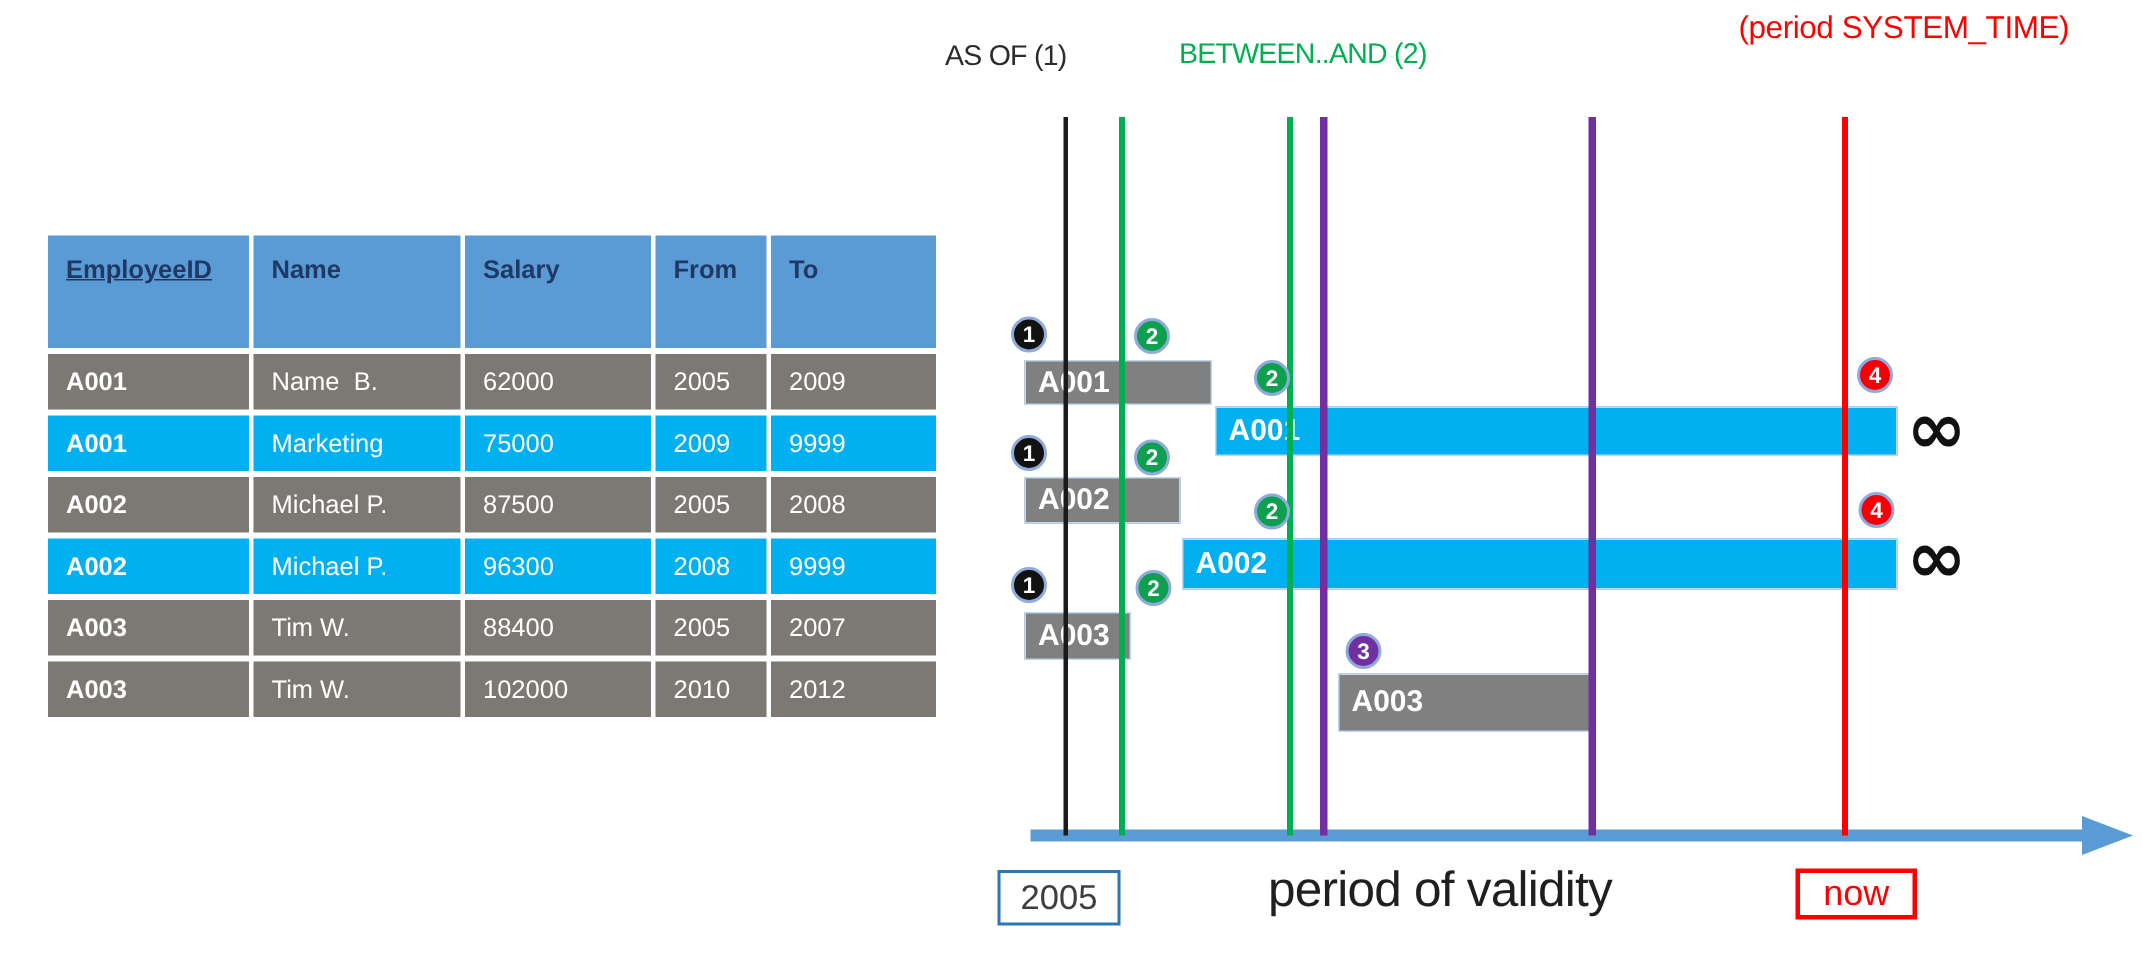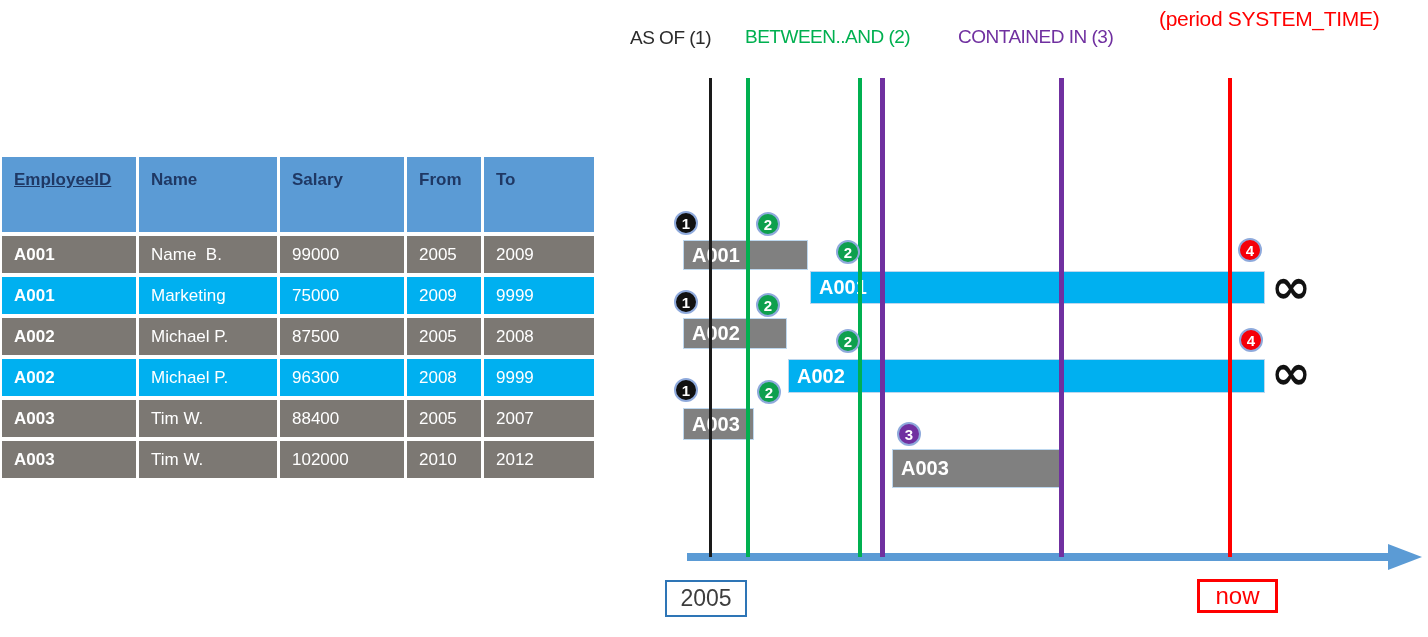--- a/index.html
+++ b/index.html
@@ -1,35 +1,35 @@
 <!DOCTYPE html>
 <html><head>
 <meta charset="utf-8">
 <style>
   html,body{margin:0;padding:0;background:#fff;}
   .stage{
     position:relative;width:1428px;height:637px;background:#fff;overflow:hidden;
     font-family:"Liberation Sans",sans-serif;
   }
   
-  table.tbl{position:absolute;left:-1px;top:153px;border-collapse:separate;border-spacing:3px 4px;}
+  table.tbl{position:absolute;left:-1px;top:153px;border-collapse:separate;border-spacing:3px 4px;padding-left:30px;}
   table.tbl th, table.tbl td{margin:0;padding:0 0 0 12px;text-align:left;white-space:pre;}
   table.tbl th{
     background:#5B9BD5;color:#1F3864;font-size:17px;font-weight:bold;
     height:62px;vertical-align:top;padding-top:13px;
   }
   table.tbl th.u span{text-decoration:underline;}
   table.tbl td{height:37px;color:#fff;font-size:17px;vertical-align:middle;}
   table.tbl tr.gray td{background:#7C7873;}
   table.tbl tr.blue td{background:#00B0F0;}
   table.tbl td.id{font-weight:bold;}
   
   .lbl{position:absolute;font-size:19px;letter-spacing:-0.5px;white-space:nowrap;}
   .lbl-asof{left:630px;top:27px;color:#2b2b2b;}
-  .lbl-between{left:745px;top:26px;color:#00B050;}
+  .lbl-between{left:786px;top:26px;color:#00B050;}
   .lbl-contained{left:958px;top:26px;color:#7030A0;}
   .lbl-current{left:1159px;top:6px;color:#FF0000;font-size:21px;line-height:1.22;letter-spacing:-0.3px;}
   
   .vline{position:absolute;top:78px;height:479px;z-index:3;}
   .bar{position:absolute;z-index:2;display:flex;align-items:center;border:1px solid #BDD7EE;box-sizing:border-box;}
   .bar.gray{background:#808080;}
   .bar.blue{background:#00B0F0;}
   .bar span{color:#fff;font-weight:bold;font-size:20px;padding-left:8px;letter-spacing:0;}
   .badge{
     position:absolute;z-index:4;width:20px;height:20px;border-radius:50%;
@@ -76,21 +76,21 @@
         <tr>
       <th class="u"><span>EmployeeID</span></th>
       <th>Name</th>
       <th>Salary</th>
       <th>From</th>
       <th>To</th>
     </tr>
     <tr class="gray">
       <td class="id">A001</td>
       <td>Name  B.</td>
-      <td>99000</td>
+      <td>62000</td>
       <td>2005</td>
       <td>2009</td>
     </tr>
     <tr class="blue">
       <td class="id">A001</td>
       <td>Marketing</td>
       <td>75000</td>
       <td>2009</td>
       <td>9999</td>
     </tr>
@@ -120,21 +120,20 @@
       <td>Tim W.</td>
       <td>102000</td>
       <td>2010</td>
       <td>2012</td>
     </tr>
   </tbody>
     </table>
 
   <div class="lbl lbl-asof">AS OF (1)</div>
   <div class="lbl lbl-between">BETWEEN..AND (2)</div>
-  <div class="lbl lbl-contained">CONTAINED IN (3)</div>
   <div class="lbl lbl-current">
     <div>(period SYSTEM_TIME)</div>
   </div>
 
   <div id="timeline">
       <div class="bar gray" style="left: 683px; top: 240px; width: 125px; height: 30px;">
         <span>A001</span>
       </div>
       <div class="bar blue" style="left: 810px; top: 271px; width: 455px; height: 33px;">
         <span>A001</span>
@@ -169,15 +168,16 @@
       <div class="badge" style="left: 1238px; top: 238px; background: rgb(245, 0, 8);">4</div>
       <div class="badge" style="left: 1239px; top: 328px; background: rgb(245, 0, 8);">4</div>
       <div class="inf" style="left: 1271px; top: 262px;">∞</div>
       <div class="inf" style="left: 1271px; top: 348px;">∞</div>
     </div>
 
   <div class="axis-bar"></div>
   <div class="axis-head"></div>
 
   <div class="startbox">2005</div>
+  <div class="caption">period of validity</div>
   <div class="nowbox">now</div>
 
 </div>
 
 </body></html>

